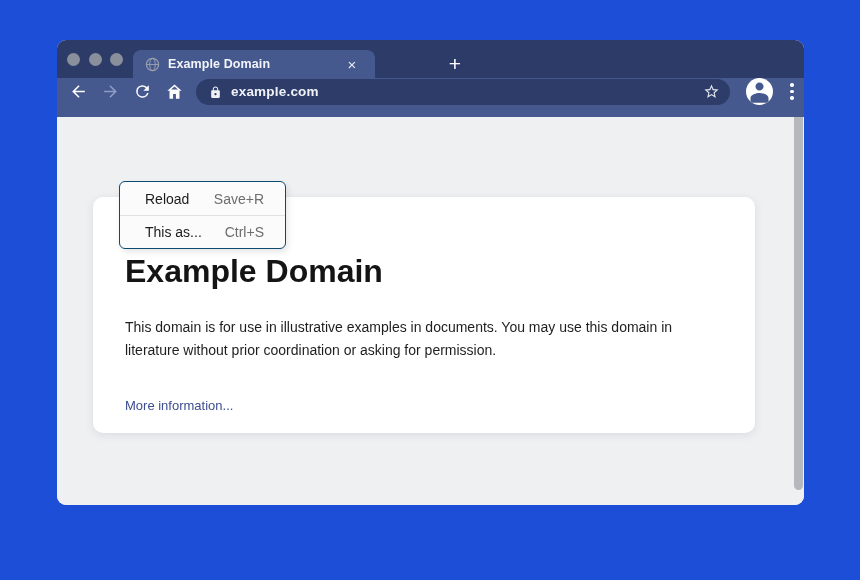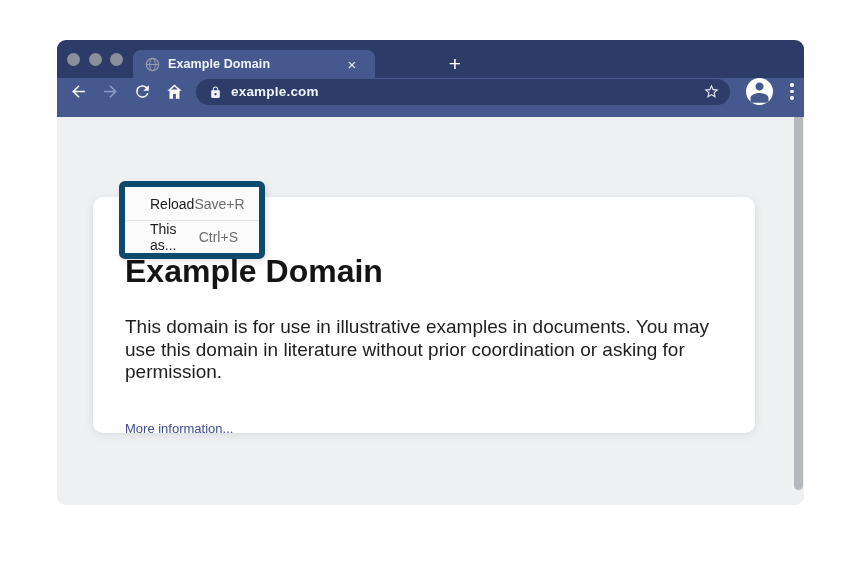--- a/index.html
+++ b/index.html
@@ -1,19 +1,19 @@
 <!DOCTYPE html>
 <html><head>
 <meta charset="utf-8">
 <style>
   * { margin: 0; padding: 0; box-sizing: border-box; }
   html, body { width: 860px; height: 580px; background: #000; overflow: hidden;
     font-family: "Liberation Sans", sans-serif; }
 
-  .stage { position: relative; width: 860px; height: 580px; background: #ffffff; }
+  .stage { position: relative; width: 860px; height: 580px; background: #1d4ed8; }
 
   .browser-window {
     position: absolute; left: 57px; top: 40px; width: 747px; height: 465px;
     border-radius: 9px; overflow: hidden; background: #eff0f2;
     display: flex; flex-direction: column;
   }
 
   
   .titlebar {
     position: relative; height: 38px; background: #2c3b67; flex: none;
@@ -88,28 +88,28 @@
 
   .page-card {
     position: absolute; left: 36px; top: 80px; width: 662px; height: 236px;
     background: #ffffff; border-radius: 10px;
     box-shadow: 0 2px 8px rgba(120,125,135,0.18);
     padding: 44px 36px 0 32px;
   }
   .page-heading { font-size: 32px; font-weight: bold; color: #141414; letter-spacing: 0; margin-top: 12px; }
   .page-paragraph {
     margin-top: 26px; max-width: 586px;
-    font-size: 19px; line-height: 22.5px; color: #1e1e1e;
+    font-size: 14px; line-height: 22.5px; color: #1e1e1e;
   }
   .page-link { display: inline-block; margin-top: 37px; font-size: 13px; color: #3d4d8f; text-decoration: none; }
 
   
   .context-menu {
-    position: absolute; left: 62px; top: 64px; width: 146px;
-    background: #fbfbfb; border: 6px solid #0c4a6e; border-radius: 6px;
+    position: absolute; left: 62px; top: 64px; width: 167px;
+    background: #fbfbfb; border: 1px solid #0c4a6e; border-radius: 6px;
     box-shadow: 2px 3px 6px rgba(0,0,0,0.10);
     overflow: hidden; z-index: 5;
   }
   .context-menu-item {
     height: 33px; display: flex; align-items: center; justify-content: space-between;
     padding: 0 21px 0 25px;
   }
   .context-menu-item + .context-menu-item { border-top: 1px solid #e2e2e4; }
   .menu-item-label { font-size: 14px; color: #1c1c1c; }
   .menu-item-shortcut { font-size: 14px; color: #6d6d70; }

